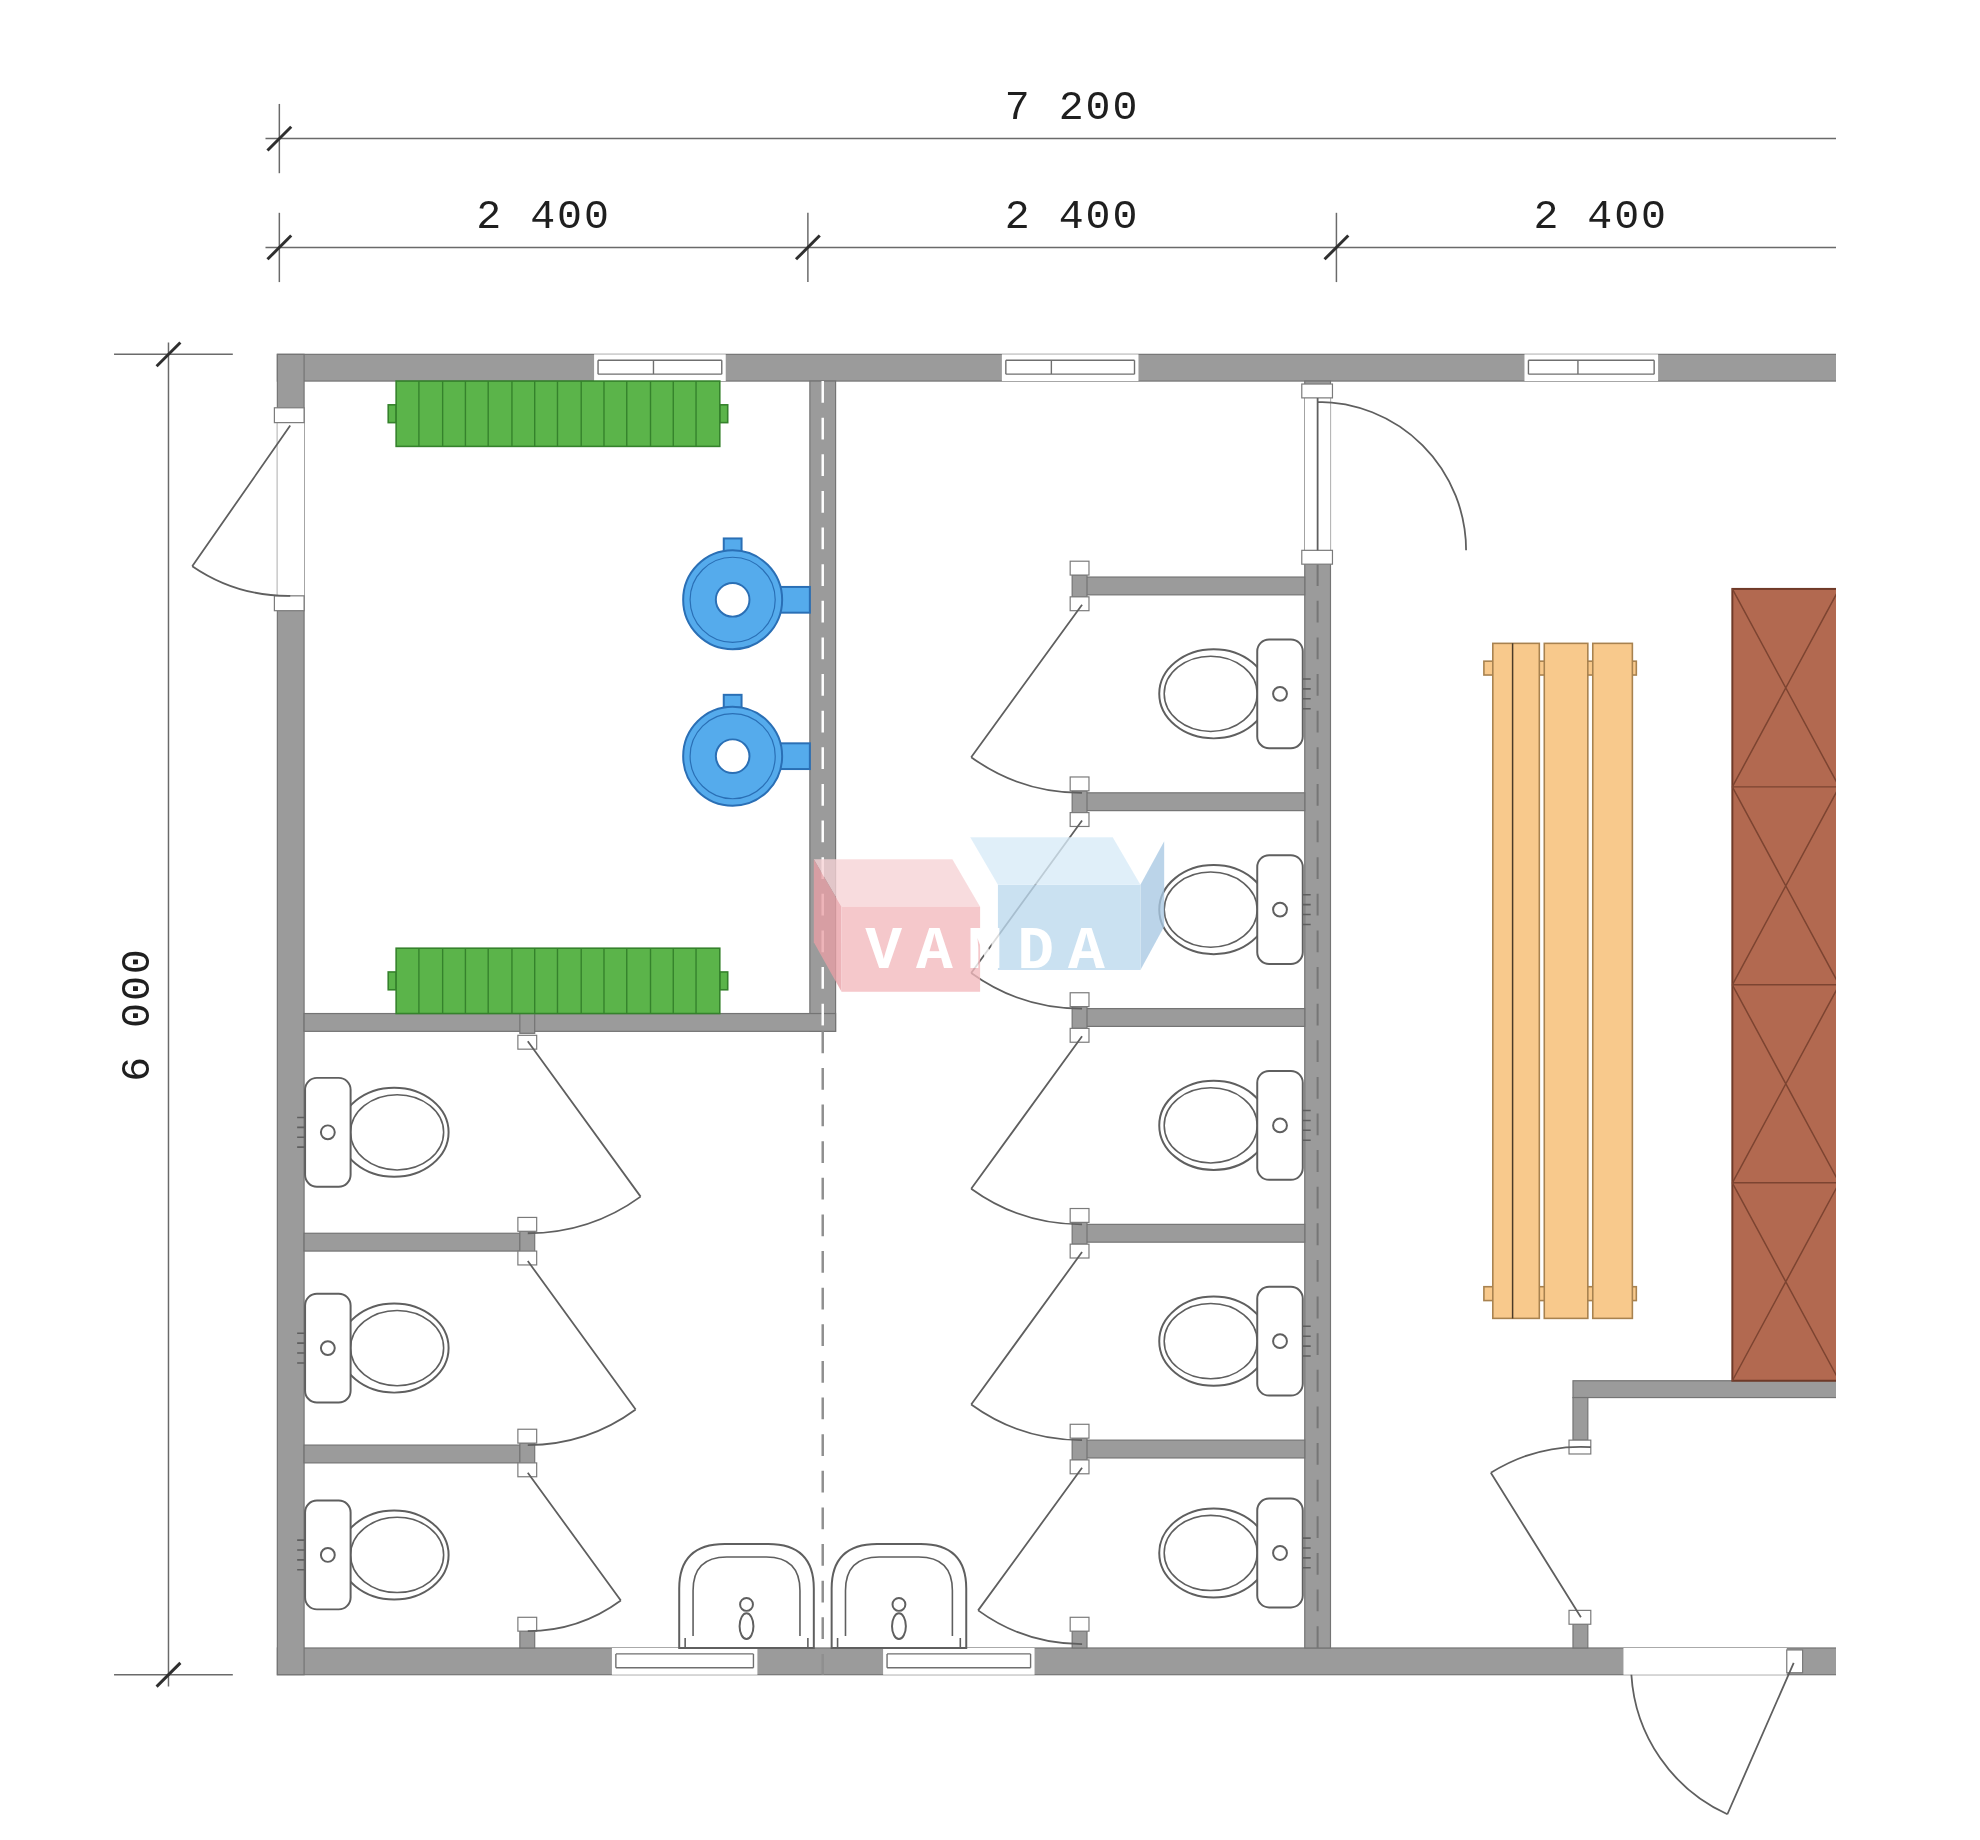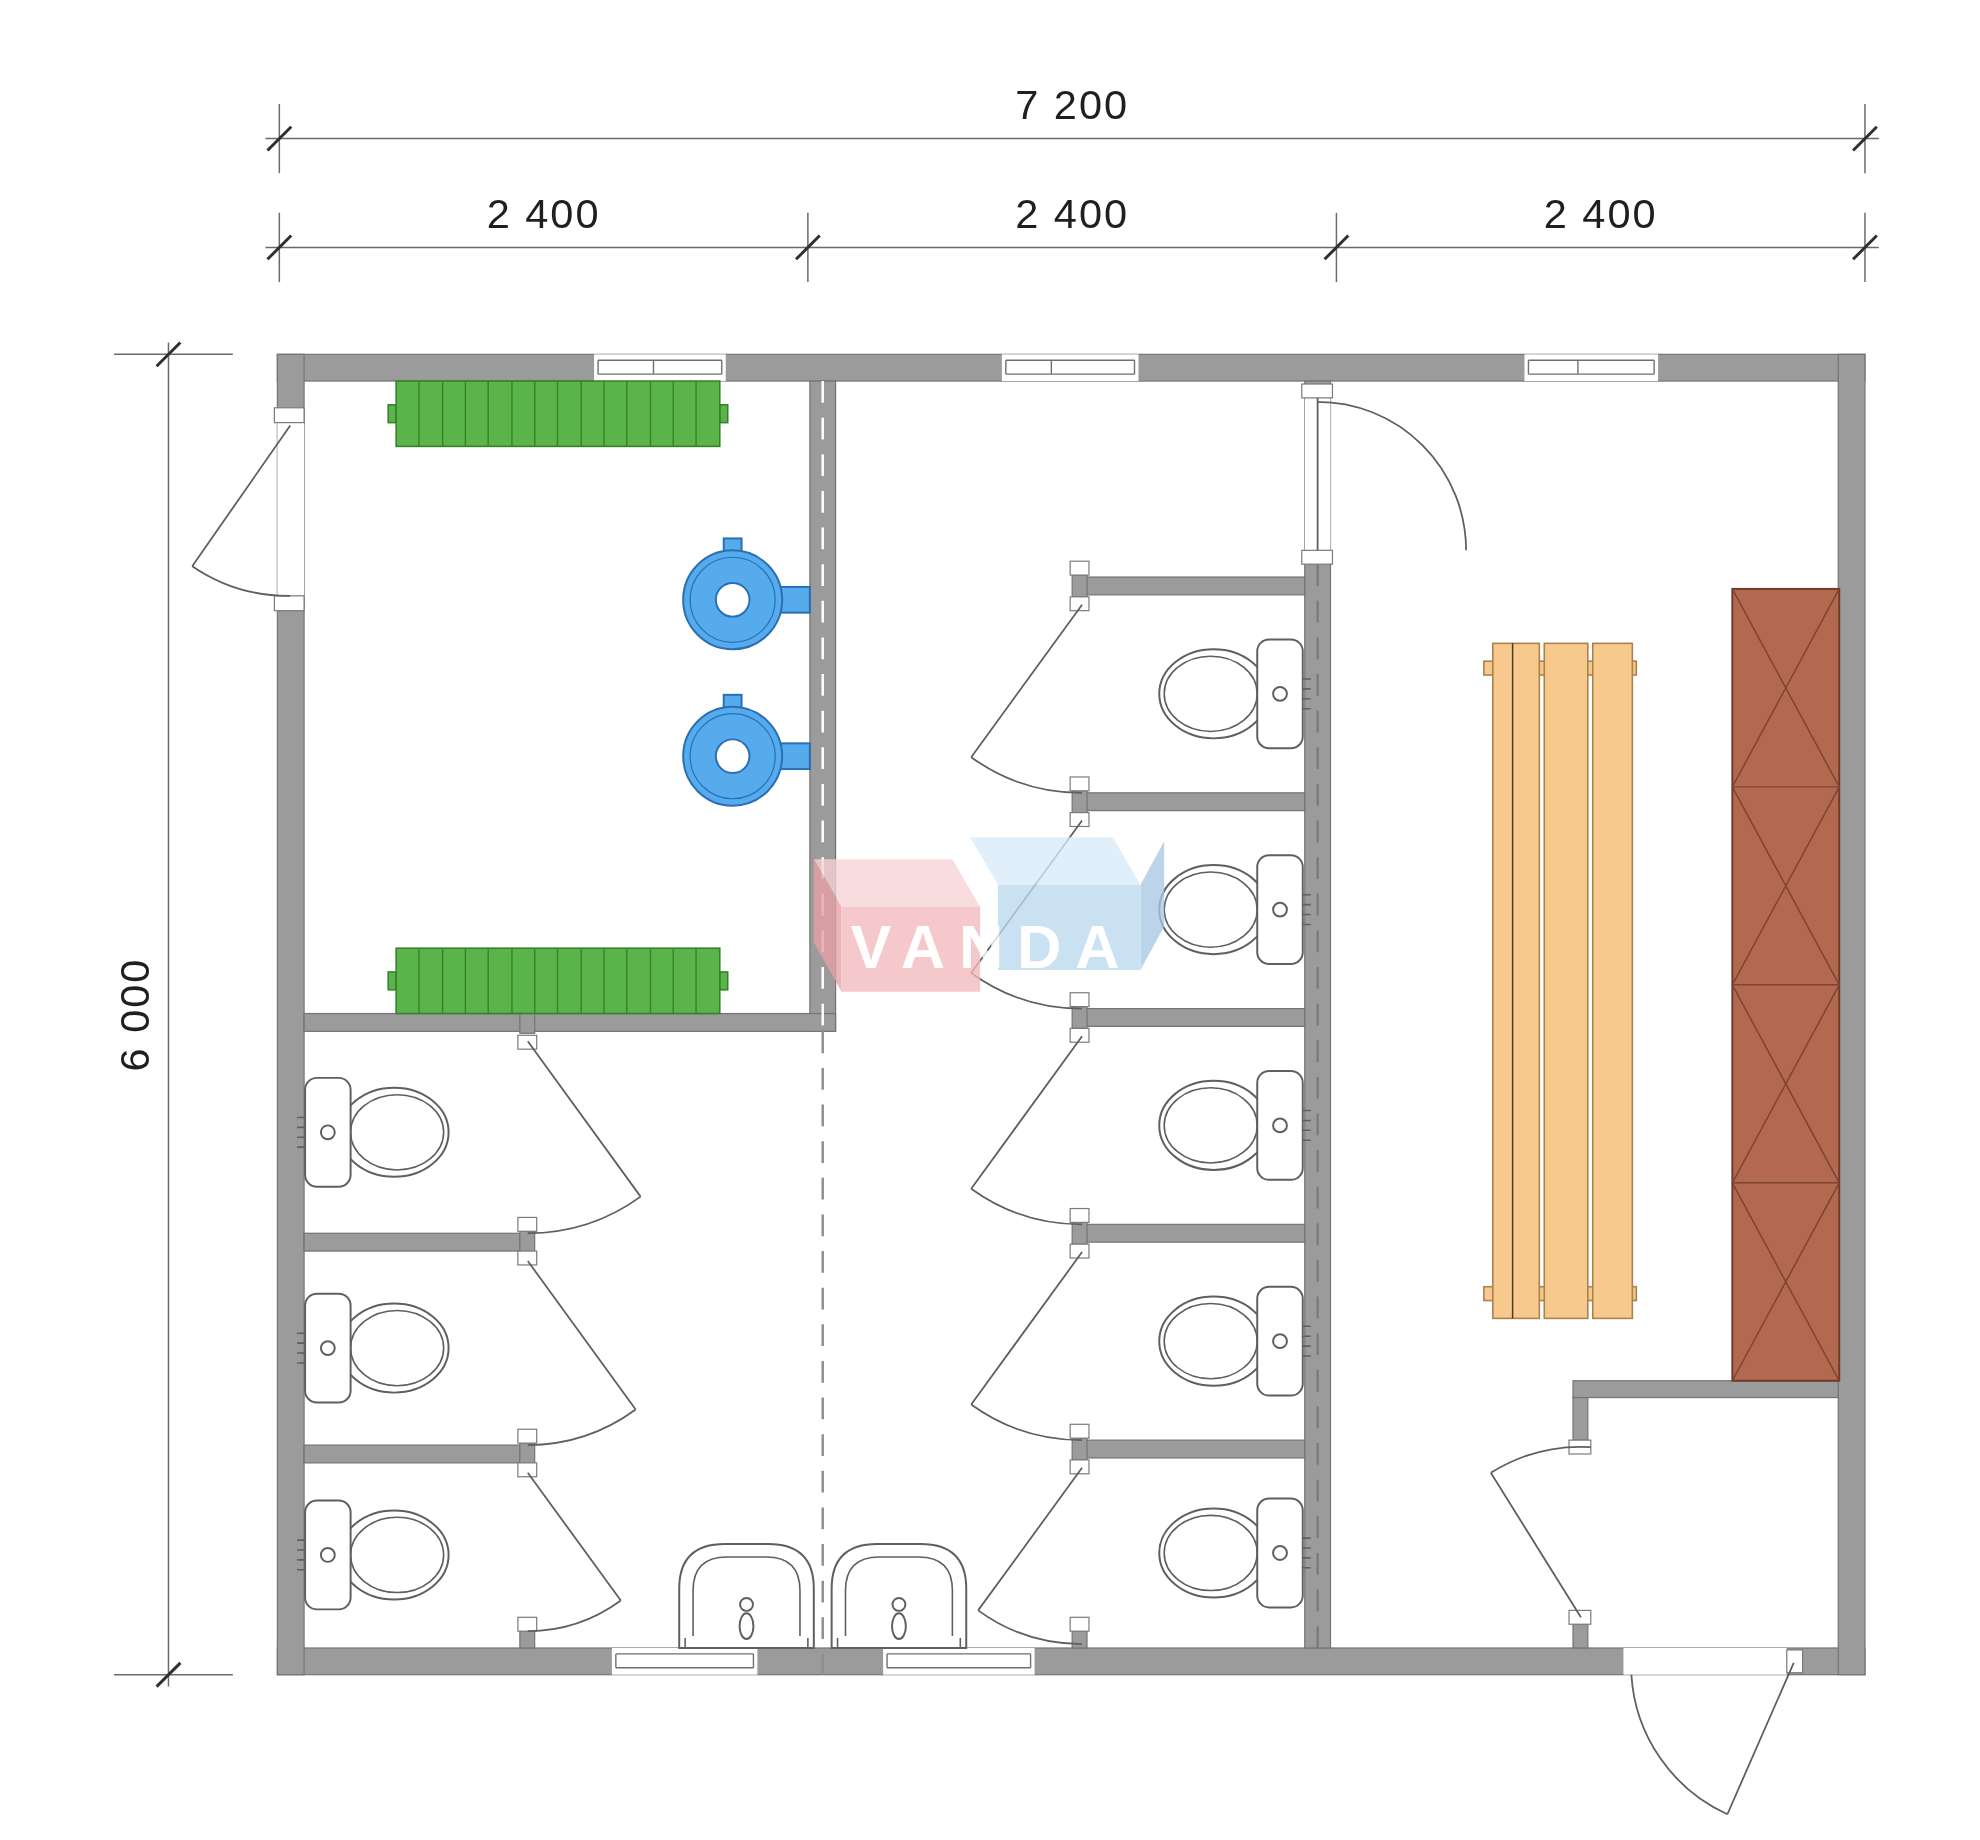--- a/index.html
+++ b/index.html
@@ -1,17 +1,17 @@
 <!DOCTYPE html>
 <html><head>
 <meta charset="utf-8">
 <style>
   html,body{margin:0;padding:0;background:#ffffff;}
-  .canvas{width:1980px;height:1840px;position:relative;background:#fff;overflow:hidden;
-          font-family:Liberation Sans, sans-serif;}
+  .canvas{width:1836px;height:1840px;position:relative;background:#fff;overflow:hidden;
+          font-family:Liberation Mono, monospace;}
   svg{display:block;}
   .wall{fill:#9b9b9b;stroke:#747474;stroke-width:1.2;}
   .opening{fill:#ffffff;stroke:none;}
   .plate{fill:#ffffff;stroke:#7a7a7a;stroke-width:1.2;}
   .door{fill:none;stroke:#5f5f5f;stroke-width:1.8;}
   .fx{fill:#ffffff;stroke:#5f5f5f;stroke-width:2;}
   .fxl{fill:none;stroke:#5f5f5f;stroke-width:1.6;}
   .winline{stroke:#6f6f6f;stroke-width:1.4;fill:none;}
   .dimline{stroke:#6a6a6a;stroke-width:1.5;}
   .dimslash{stroke:#2f2f2f;stroke-width:3;}

